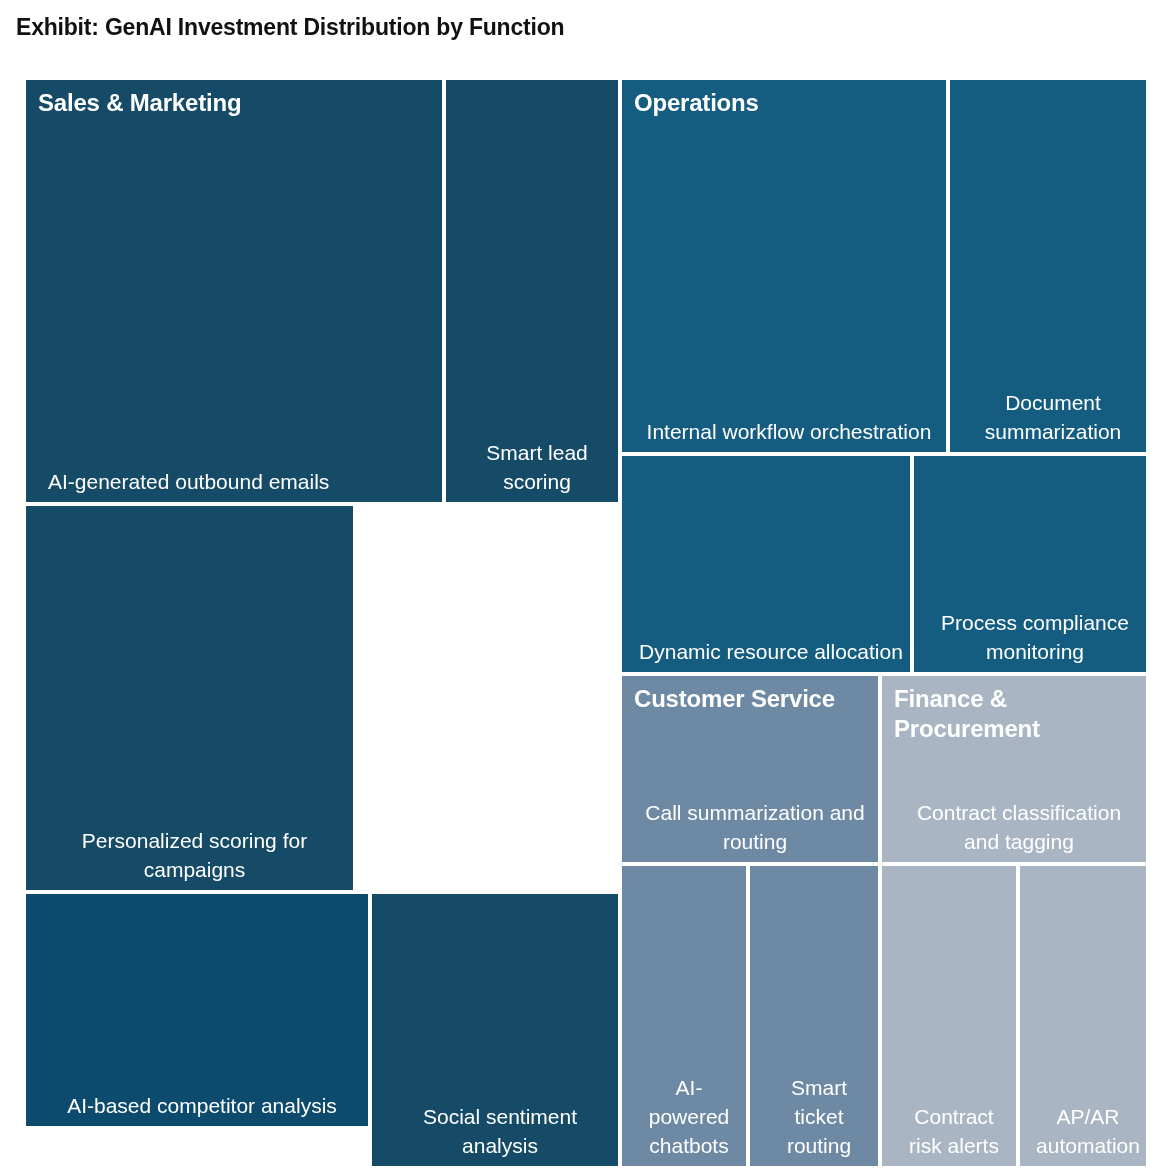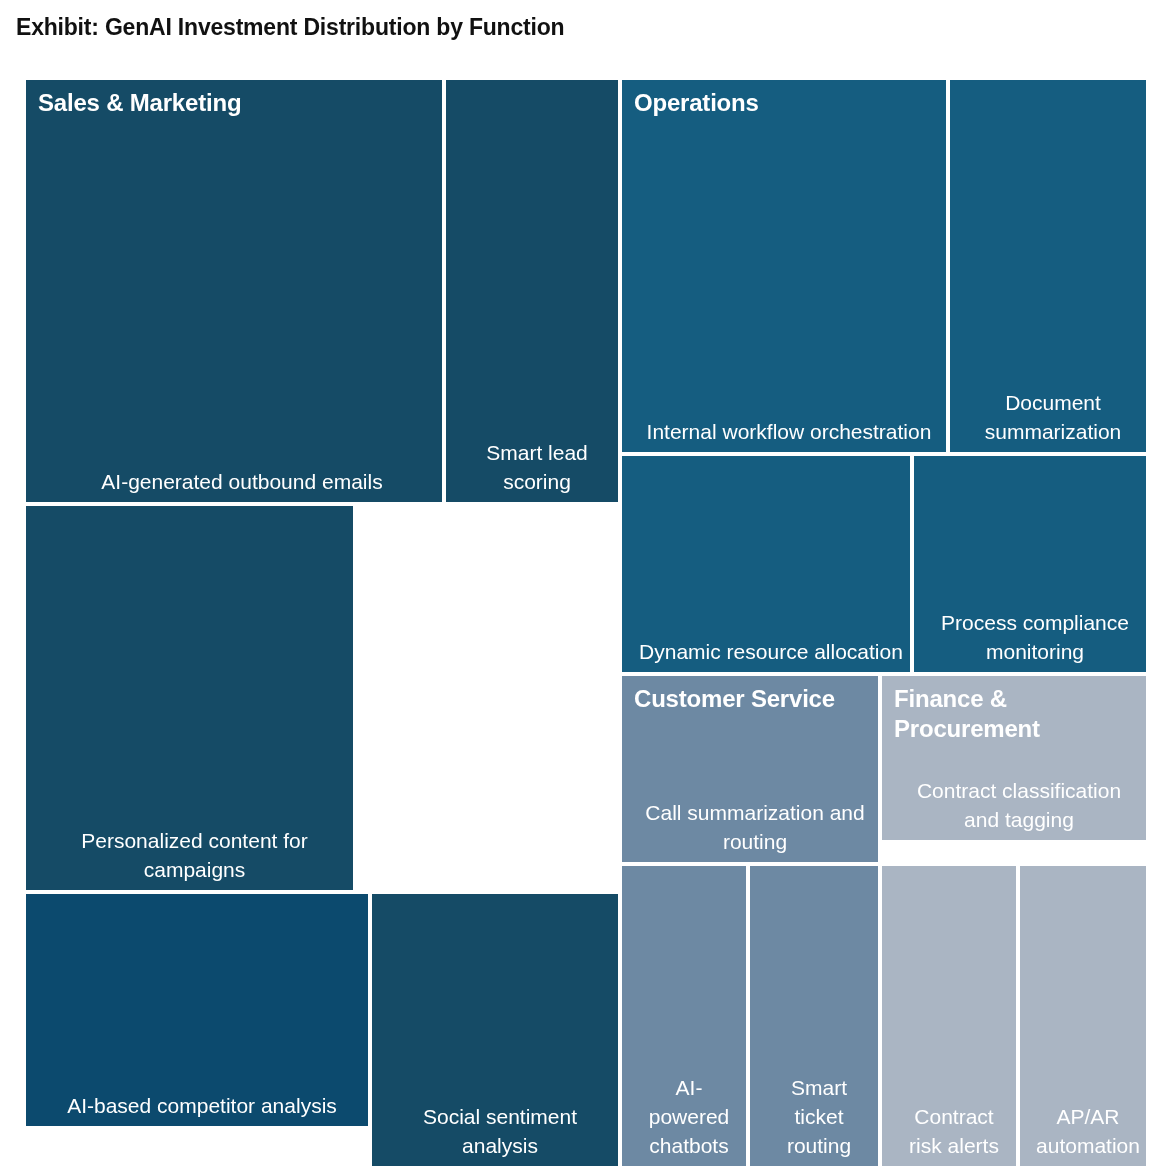--- a/index.html
+++ b/index.html
@@ -51,21 +51,21 @@
     bottom: 6px;
     font-size: 21px;
     line-height: 29px;
     color: #ffffff;
     word-wrap: break-word;
     overflow-wrap: break-word;
     word-break: break-word;
     white-space: normal;
   }
   .tile-label.center { text-align: center; }
-  .tile-label.left   { text-align: center; padding-left: 6px; }
+  .tile-label.left   { text-align: left; padding-left: 6px; }
   .group-header {
     position: absolute;
     left: 12px;
     right: 6px;
     top: 8px;
     font-size: 24px;
     line-height: 30px;
     font-weight: bold;
     color: #ffffff;
     letter-spacing: -0.2px;
@@ -83,21 +83,21 @@
     <div class="tile" style="left:26px; top:80px; width:416px; height:422px; background:#154b66;">
       <div class="group-header">Sales &amp; Marketing</div>
       <div class="tile-label left">AI-generated outbound emails</div>
     </div>
 
     <div class="tile" style="left:446px; top:80px; width:172px; height:422px; background:#154b66;">
       <div class="tile-label center">Smart lead scoring</div>
     </div>
 
     <div class="tile" style="left:26px; top:506px; width:327px; height:384px; background:#154b66;">
-      <div class="tile-label center">Personalized content for campaigns</div>
+      <div class="tile-label center">Personalized scoring for campaigns</div>
     </div>
 
 
     <div class="tile" style="left:26px; top:894px; width:342px; height:232px; background:#0c4a6e;">
       <div class="tile-label center">AI-based competitor analysis</div>
     </div>
 
     <div class="tile" style="left:372px; top:894px; width:246px; height:272px; background:#154b66;">
       <div class="tile-label center">Social sentiment analysis</div>
     </div>
@@ -125,21 +125,21 @@
     </div>
 
     <div class="tile" style="left:622px; top:866px; width:124px; height:300px; background:#6d89a3;">
       <div class="tile-label center">AI-powered chatbots</div>
     </div>
 
     <div class="tile" style="left:750px; top:866px; width:128px; height:300px; background:#6d89a3;">
       <div class="tile-label center">Smart ticket routing</div>
     </div>
 
-    <div class="tile" style="left:882px; top:676px; width:264px; height:164px; background:#aab5c3;">
+    <div class="tile" style="left:882px; top:676px; width:264px; height:186px; background:#aab5c3;">
       <div class="group-header">Finance &amp; Procurement</div>
       <div class="tile-label center">Contract classification and tagging</div>
     </div>
 
     <div class="tile" style="left:882px; top:866px; width:134px; height:300px; background:#aab5c3;">
       <div class="tile-label center">Contract risk alerts</div>
     </div>
 
     <div class="tile" style="left:1020px; top:866px; width:126px; height:300px; background:#aab5c3;">
       <div class="tile-label center">AP/AR automation</div>

